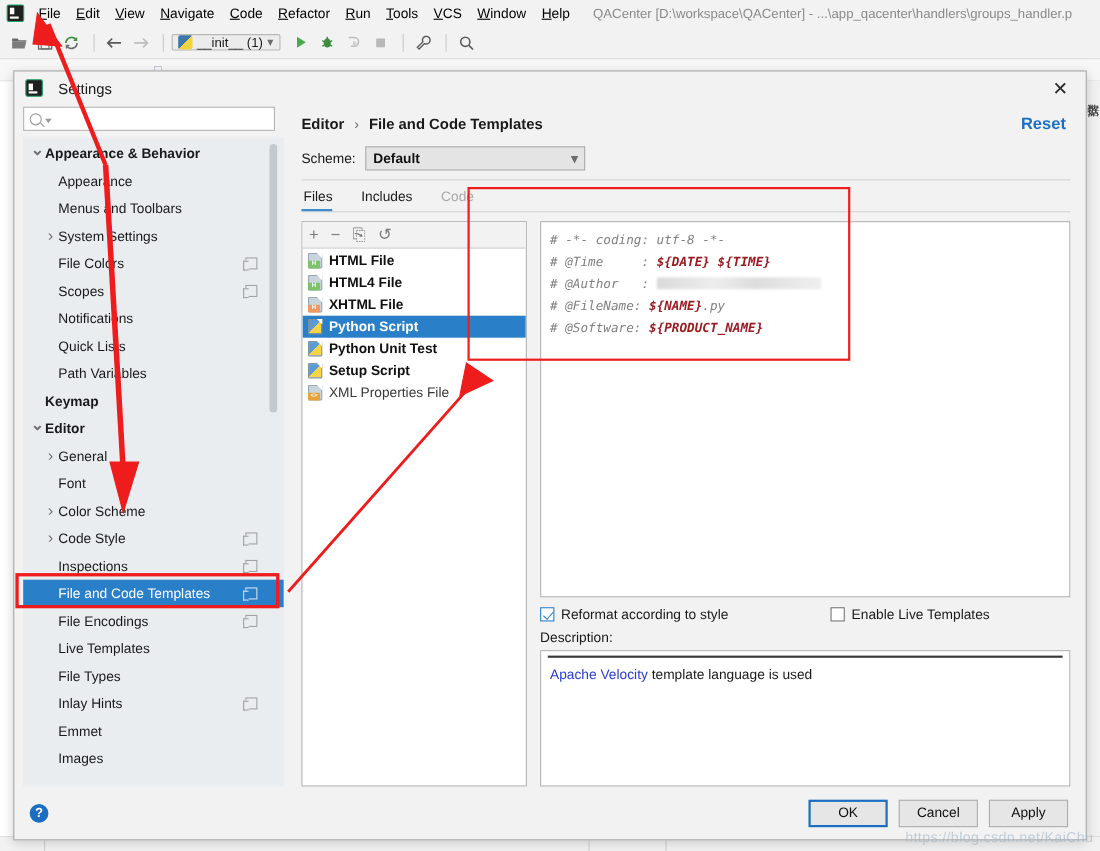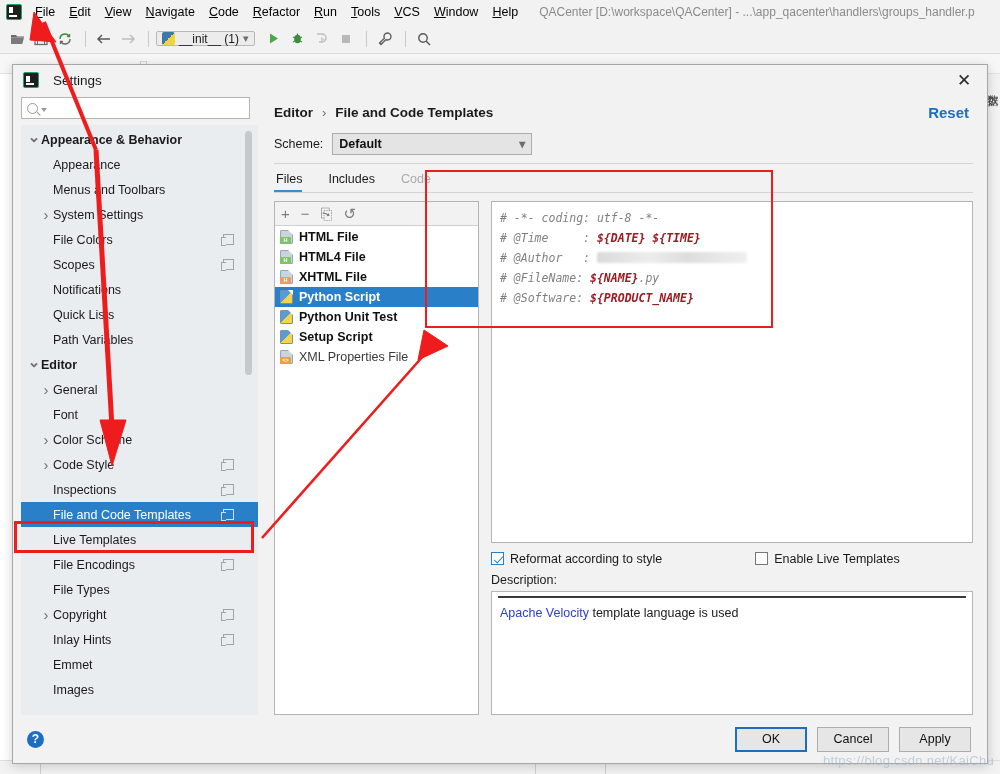--- a/index.html
+++ b/index.html
@@ -509,20 +509,24 @@
               </div>
               <div class="tree-row" style="padding-left: 18px;">
                 <span class="tw"></span>
                 <span class="tree-label">Quick Lists</span>
               </div>
               <div class="tree-row" style="padding-left: 18px;">
                 <span class="tw"></span>
                 <span class="tree-label">Path Variables</span>
               </div>
               <div class="tree-row bold" style="padding-left: 6px;">
+                <span class="tw"></span>
+                <span class="tree-label">Keymap</span>
+              </div>
+              <div class="tree-row bold" style="padding-left: 6px;">
                 <span class="tw down"></span>
                 <span class="tree-label">Editor</span>
               </div>
               <div class="tree-row" style="padding-left: 18px;">
                 <span class="tw right"></span>
                 <span class="tree-label">General</span>
               </div>
               <div class="tree-row" style="padding-left: 18px;">
                 <span class="tw"></span>
                 <span class="tree-label">Font</span>
@@ -541,35 +545,30 @@
                 <span class="tree-label">Inspections</span>
                 <span class="copy-badge"></span>
               </div>
               <div class="tree-row sel" style="padding-left: 18px;">
                 <span class="tw"></span>
                 <span class="tree-label">File and Code Templates</span>
                 <span class="copy-badge"></span>
               </div>
               <div class="tree-row" style="padding-left: 18px;">
                 <span class="tw"></span>
-                <span class="tree-label">Live Templates</span>
-              </div>
-              <div class="tree-row" style="padding-left: 18px;">
-                <span class="tw"></span>
                 <span class="tree-label">File Encodings</span>
                 <span class="copy-badge"></span>
               </div>
               <div class="tree-row" style="padding-left: 18px;">
                 <span class="tw"></span>
+                <span class="tree-label">Live Templates</span>
+              </div>
+              <div class="tree-row" style="padding-left: 18px;">
+                <span class="tw"></span>
                 <span class="tree-label">File Types</span>
-              </div>
-              <div class="tree-row" style="padding-left: 18px;">
-                <span class="tw right"></span>
-                <span class="tree-label">Copyright</span>
-                <span class="copy-badge"></span>
               </div>
               <div class="tree-row" style="padding-left: 18px;">
                 <span class="tw"></span>
                 <span class="tree-label">Inlay Hints</span>
                 <span class="copy-badge"></span>
               </div>
               <div class="tree-row" style="padding-left: 18px;">
                 <span class="tw"></span>
                 <span class="tree-label">Emmet</span>
               </div>

